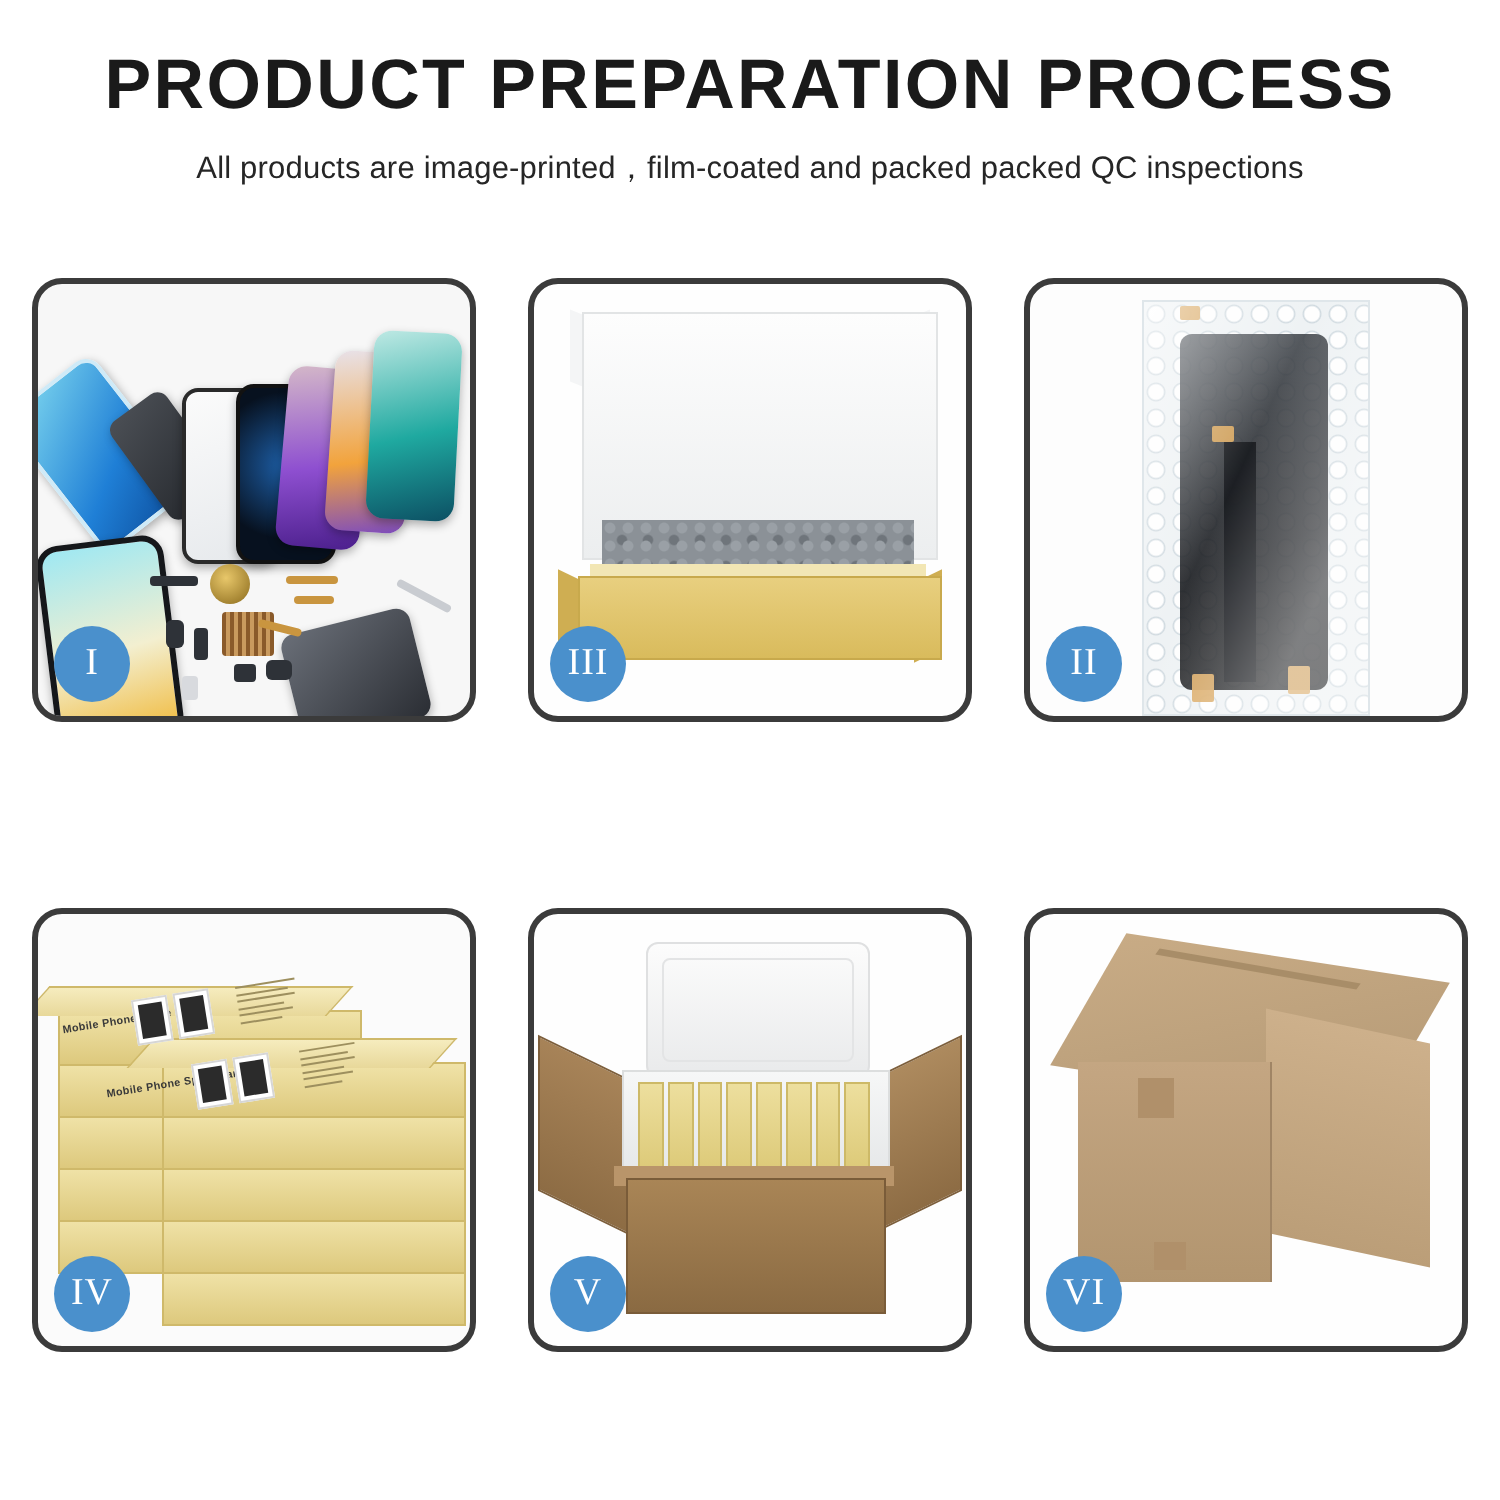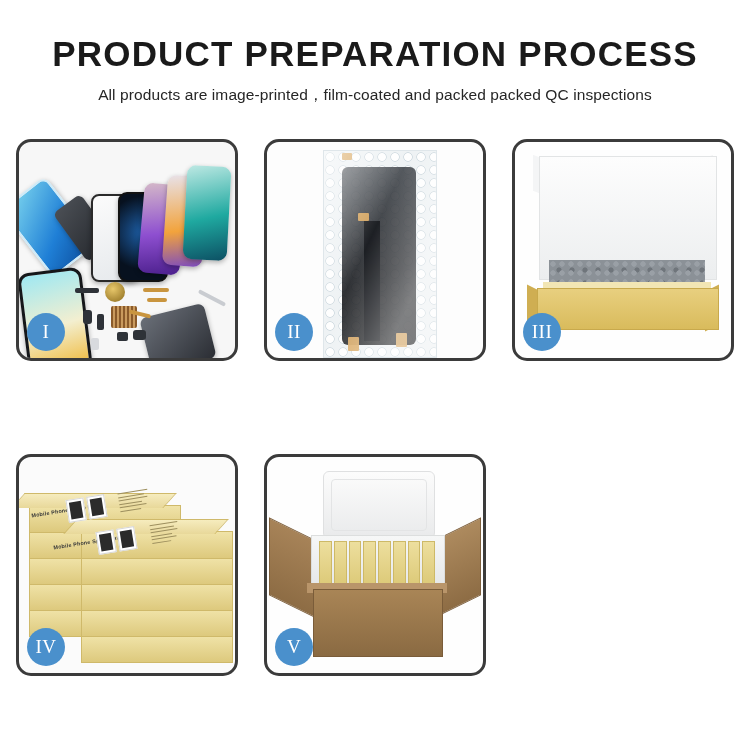--- a/index.html
+++ b/index.html
@@ -1,21 +1,21 @@
 <!DOCTYPE html>
 <html><head>
 <meta charset="utf-8">
 <style>
   html,body{margin:0;padding:0;}
   body{
     width:750px;height:750px;background:#ffffff;
     font-family:"Liberation Sans",sans-serif;
     overflow:hidden;position:relative;
   }
-  .header{text-align:center;padding-top:36px;}
+  .header{text-align:center;padding-top:25px;}
   .title{
     font-size:35px;font-weight:700;letter-spacing:1.2px;
     color:#1a1a1a;line-height:1.05;white-space:nowrap;
   }
   .subtitle{
     font-size:15.5px;color:#262626;margin-top:12px;
     letter-spacing:.1px;white-space:nowrap;
   }
   .grid{
     position:absolute;left:16px;top:139px;
@@ -294,49 +294,49 @@
       <div class="chip" style="left:114px;top:188px;width:13px;height:10px;border-radius:3px;"></div>
       <div class="chip" style="left:72px;top:196px;width:8px;height:12px;background:#d8dade;"></div>
       <div class="flex-strip" style="left:124px;top:146px;width:26px;"></div>
       <div class="flex-strip" style="left:128px;top:156px;width:20px;"></div>
       <div class="flex-strip" style="left:110px;top:170px;width:22px;transform:rotate(14deg);"></div>
       <div class="chip" style="left:178px;top:154px;width:30px;height:4px;background:#c9ccd1;transform:rotate(28deg);"></div>
     </div>
     <div class="badge">I</div>
   </div>
 
+  <div class="panel p3">
+    <div class="stage">
+      <div class="lid-flapL"></div>
+      <div class="lid-flapR"></div>
+      <div class="lid-back"></div>
+      <div class="foam-bed"></div>
+      <div class="box-inner-lip"></div>
+      <div class="box-sideL3"></div>
+      <div class="box-sideR3"></div>
+      <div class="box-front3"></div>
+    </div>
+    <div class="badge">III</div>
+  </div>
+
   <div class="panel p2">
     <div class="stage">
       <div class="bubblewrap">
         <div class="inner-screen"></div>
         <div class="inner-flex"></div>
         <div class="tape" style="left:18px;top:2px;width:10px;height:7px;"></div>
         <div class="tape" style="left:34px;top:62px;width:11px;height:8px;"></div>
         <div class="tape" style="left:24px;top:186px;width:11px;height:14px;"></div>
         <div class="tape" style="left:72px;top:182px;width:11px;height:14px;"></div>
         <div class="wrap-sheen"></div>
       </div>
     </div>
     <div class="badge">II</div>
   </div>
 
-  <div class="panel p3">
-    <div class="stage">
-      <div class="lid-flapL"></div>
-      <div class="lid-flapR"></div>
-      <div class="lid-back"></div>
-      <div class="foam-bed"></div>
-      <div class="box-inner-lip"></div>
-      <div class="box-sideL3"></div>
-      <div class="box-sideR3"></div>
-      <div class="box-front3"></div>
-    </div>
-    <div class="badge">III</div>
-  </div>
-
   <div class="panel p4">
     <div class="stage">
       <div class="stackwrap">
         <div class="sbox" style="left:6px;top:142px;"></div>
         <div class="sbox" style="left:6px;top:116px;"></div>
         <div class="sbox" style="left:6px;top:90px;"></div>
         <div class="sbox" style="left:6px;top:64px;"></div>
         <div class="sbox" style="left:6px;top:38px;">
           <div class="lid-top"></div>
         </div>
@@ -404,14 +404,25 @@
           <i></i>
           <i></i>
           <i></i>
       </div>
       <div class="carton-lip5"></div>
       <div class="carton-front5"></div>
     </div>
     <div class="badge">V</div>
   </div>
 
+  <div class="panel p6">
+    <div class="stage">
+      <div class="c6-top"></div>
+      <div class="c6-seam"></div>
+      <div class="c6-side"></div>
+      <div class="c6-front"></div>
+      <div class="c6-tab" style="left:54px;top:82px;width:18px;height:20px;"></div>
+      <div class="c6-tab" style="left:62px;top:164px;width:16px;height:14px;"></div>
+    </div>
+    <div class="badge">VI</div>
+  </div>
 
 </div>
 
 </body></html>

